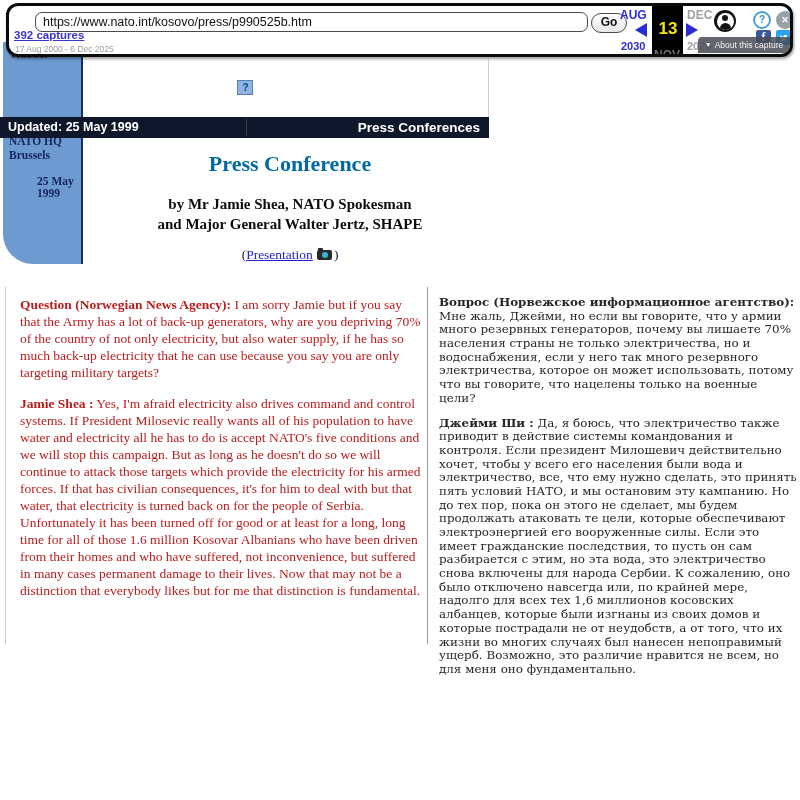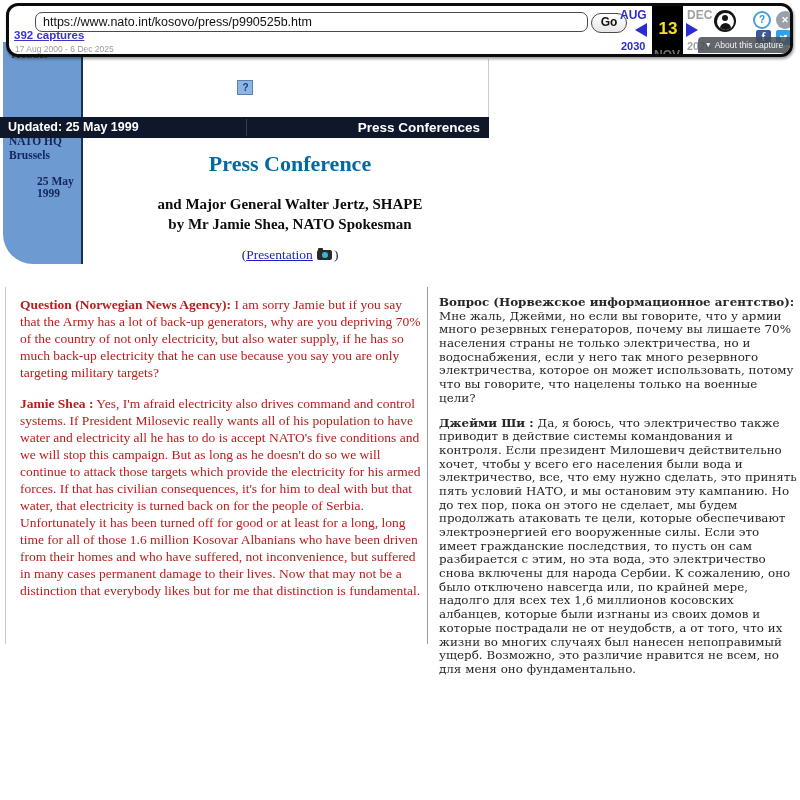--- a/index.html
+++ b/index.html
@@ -160,22 +160,22 @@
   <div class="broken-img"></div>
 
   <div class="banner">
     <div class="banner-updated">Updated: 25 May 1999</div>
     <div class="cell-divider"></div>
     <div class="banner-section">Press Conferences</div>
   </div>
 
   <div class="page-title">Press Conference</div>
   <div class="page-byline">
+    <div>by Mr Jamie Shea, NATO Spokesman</div>
     <div>and Major General Walter Jertz, SHAPE</div>
-    <div>by Mr Jamie Shea, NATO Spokesman</div>
   </div>
   <div class="presentation-line">
     <span>(</span><span class="presentation-link">Presentation</span><span class="icon-camera"></span><span>)</span>
   </div>
 
   <div class="col-left">
     <p class="p-en"><span class="lead">Question (Norwegian News Agency):</span><span> I am sorry Jamie but if you say that the Army has a lot of back-up generators, why are you depriving 70% of the country of not only electricity, but also water supply, if he has so much back-up electricity that he can use because you say you are only targeting military targets?</span></p>
     <p class="p-en"><span class="lead">Jamie Shea :</span><span> Yes, I'm afraid electricity also drives command and control systems. If President Milosevic really wants all of his population to have water and electricity all he has to do is accept NATO's five conditions and we will stop this campaign. But as long as he doesn't do so we will continue to attack those targets which provide the electricity for his armed forces. If that has civilian consequences, it's for him to deal with but that water, that electricity is turned back on for the people of Serbia. Unfortunately it has been turned off for good or at least for a long, long time for all of those 1.6 million Kosovar Albanians who have been driven from their homes and who have suffered, not inconvenience, but suffered in many cases permanent damage to their lives. Now that may not be a distinction that everybody likes but for me that distinction is fundamental.</span></p>
   </div>
 

